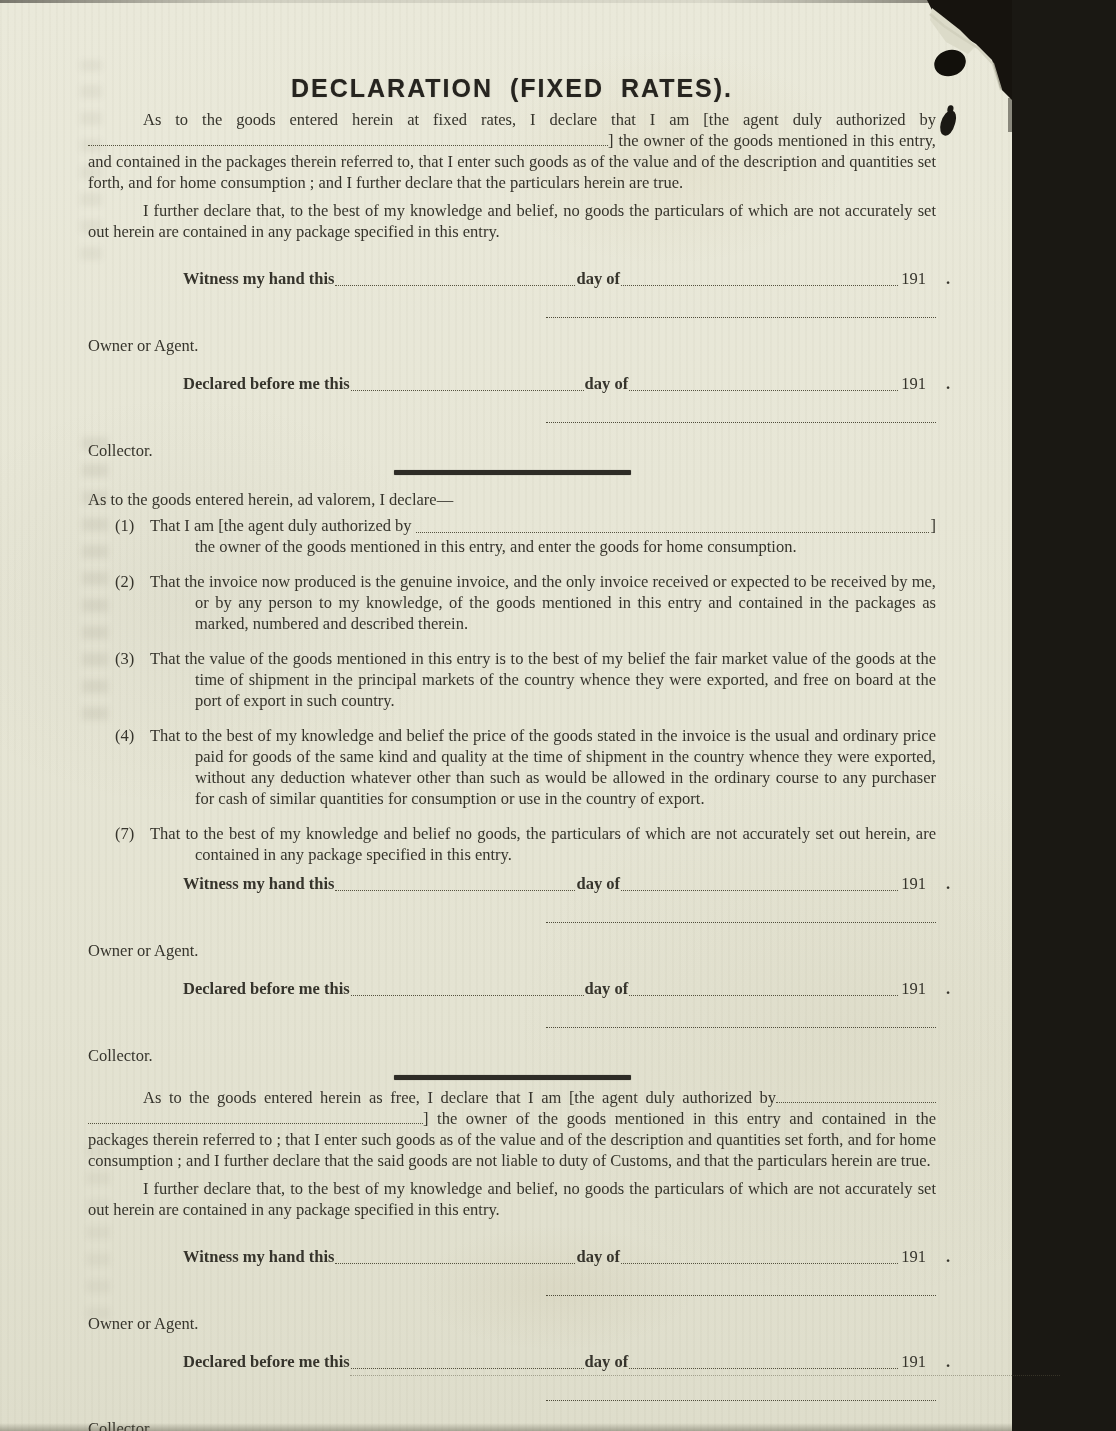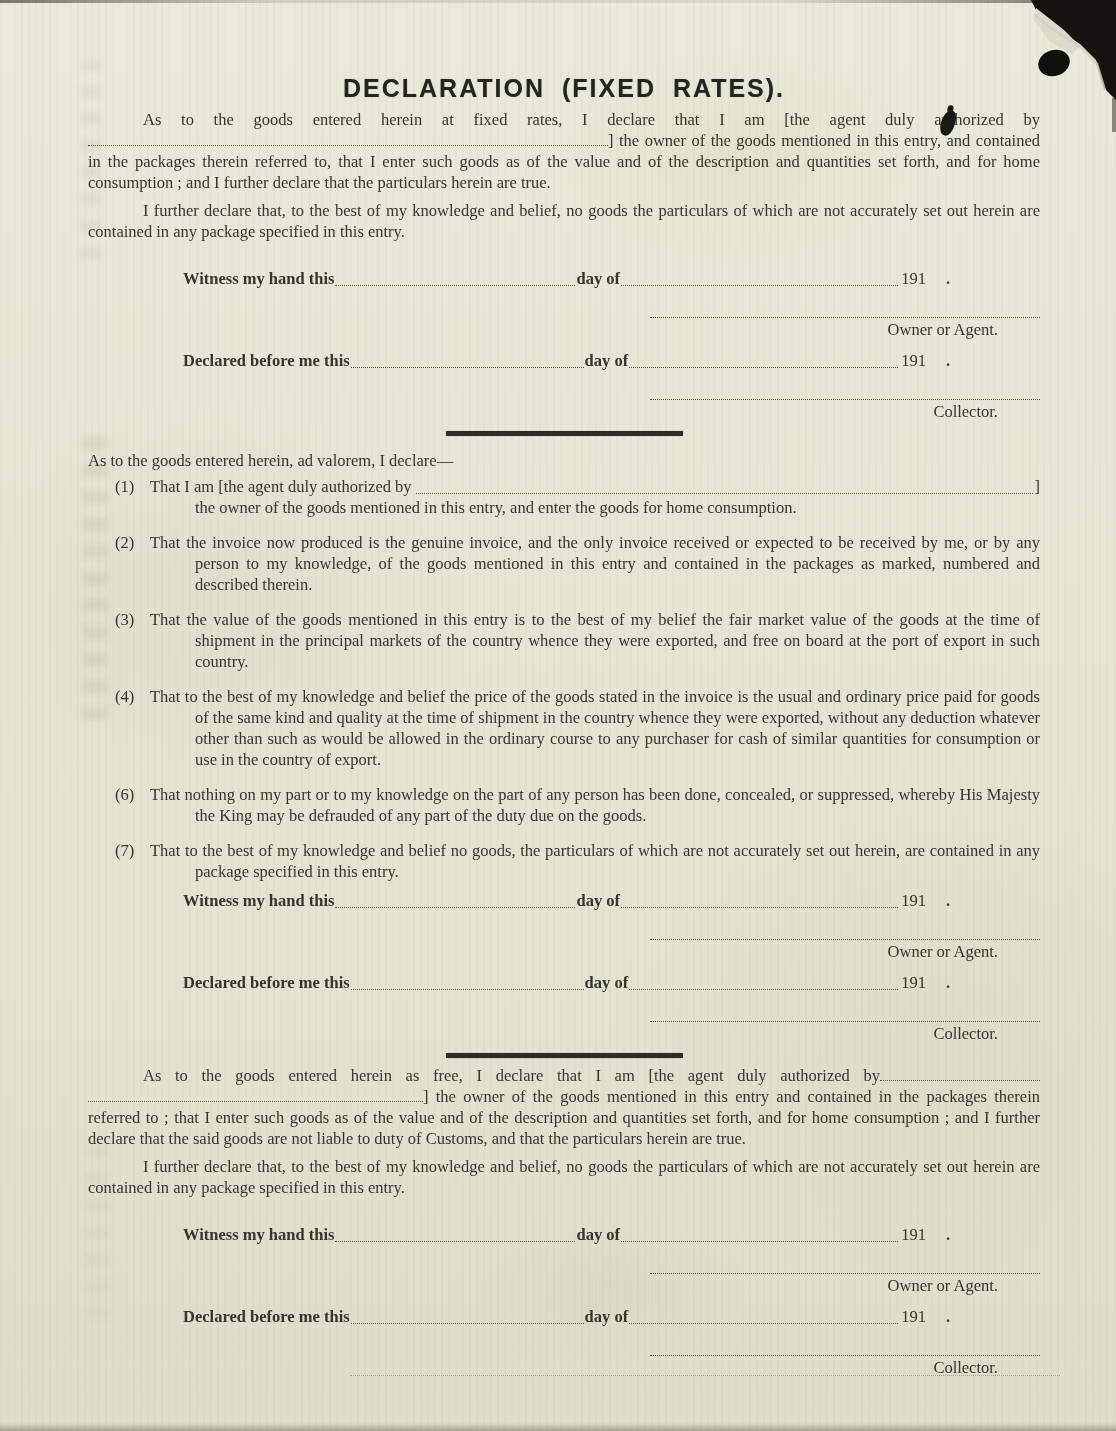--- a/index.html
+++ b/index.html
@@ -1,18 +1,18 @@
 <!DOCTYPE html>
 <html><head>
 <meta charset="utf-8">
 <style>
   html,body{margin:0;padding:0;}
   body{width:1116px;height:1431px;overflow:hidden;background:#1a1813;}
   .page{
-    position:relative;width:1116px;height:1431px;box-sizing:border-box;
+    position:relative;width:1012px;height:1431px;box-sizing:border-box;
     padding:74px 76px 0 88px;
     color:#36342c;
     font-family:"Liberation Serif", serif;
     font-size:16.5px;line-height:21px;
     background-color:#e6e5d4;
     background-image:
       radial-gradient(ellipse 300px 180px at 66% 11%, rgba(186,164,104,.10), transparent 60%),
       radial-gradient(ellipse 420px 320px at 18% 42%, rgba(120,118,96,.06), transparent 65%),
       radial-gradient(ellipse 520px 420px at 84% 72%, rgba(150,142,100,.07), transparent 65%),
       radial-gradient(ellipse 200px 90px at 55% 90%, rgba(160,140,90,.08), transparent 70%),
@@ -34,28 +34,28 @@
   .ldr{display:inline-block;border-bottom:1.3px dotted #55523f;height:13px;vertical-align:baseline;}
   .w520{width:520px;} .w160{width:160px;} .w335{width:335px;}
   .items{margin-top:4px;}
   .item{padding-left:107px;text-indent:-80px;text-align:justify;margin:14px 0 0 0;}
   .item .num{display:inline-block;width:35px;text-indent:0;}
   .item1-line{display:flex;align-items:flex-end;margin:5px 0 0 27px;}
   .item1-line .num{width:35px;flex:0 0 auto;}
   .item1-line .fillLdr{flex:1;border-bottom:1.3px dotted #55523f;margin:0 2px 3px 4px;}
   .item1-cont{padding-left:107px;}
   .wit-row{display:flex;align-items:flex-end;margin:26px 0 0 95px;width:767px;}
-  .wit-row.decl{margin-top:10px;}
+  .wit-row.decl{margin-top:17px;}
   .wit-row .lbl{flex:0 0 auto;white-space:nowrap;font-weight:bold;}
   .wit-row .fillA{flex:233 0 0;border-bottom:1.3px dotted #55523f;margin:0 1px 3px 1px;}
   .wit-row .fillB{flex:269 0 0;border-bottom:1.3px dotted #55523f;margin:0 1px 3px 1px;}
   .wit-row .yr{flex:0 0 auto;padding-left:2px;}
   .wit-row .dot{flex:0 0 auto;margin-left:20px;font-weight:700;}
   .sig-line{width:390px;margin:26px 0 0 auto;border-bottom:1.3px dotted #504d3b;height:2px;}
-  .sig-label{text-align:right;padding-right:42px;margin-top:1px;}
+  .sig-label{text-align:left;padding-right:42px;margin-top:17px;}
   .divider{width:237px;height:5px;background:#2e2c26;margin:9px auto 6px auto;border-radius:1px;
     box-shadow:0 0 1px rgba(30,28,22,.6);}
   .bottom-rule{position:absolute;left:350px;bottom:55px;width:710px;border-bottom:1px dotted rgba(90,86,66,.45);}
   
   .ink-blot{position:absolute;left:941px;top:110px;width:14px;height:26px;background:#1b1914;
     border-radius:60% 40% 55% 45%;transform:rotate(14deg);}
   .ink-blot::after{content:"";position:absolute;left:3px;top:-5px;width:6px;height:8px;background:#1b1914;border-radius:50%;}
   .smudge{position:absolute;filter:blur(3px);opacity:.5;
     background:repeating-linear-gradient(0deg, rgba(104,100,80,.20) 0 13px, transparent 13px 27px);}
   .smudge.s1{left:82px;top:430px;width:26px;height:290px;}
@@ -105,21 +105,20 @@
         <span class="num">(1)</span>
         <span>That I am [the agent duly authorized by</span>
         <span class="fillLdr"></span>
         <span>]</span>
       </div>
       <div class="item1-cont">the owner of the goods mentioned in this entry, and enter the goods for home consumption.</div>
     </div>
     <div class="item"><span class="num">(2)</span><span>That the invoice now produced is the genuine invoice, and the only invoice received or expected to be received by me, or by any person to my knowledge, of the goods mentioned in this entry and contained in the packages as marked, numbered and described therein.</span></div>
     <div class="item"><span class="num">(3)</span><span>That the value of the goods mentioned in this entry is to the best of my belief the fair market value of the goods at the time of shipment in the principal markets of the country whence they were exported, and free on board at the port of export in such country.</span></div>
     <div class="item"><span class="num">(4)</span><span>That to the best of my knowledge and belief the price of the goods stated in the invoice is the usual and ordinary price paid for goods of the same kind and quality at the time of shipment in the country whence they were exported, without any deduction whatever other than such as would be allowed in the ordinary course to any purchaser for cash of similar quantities for consumption or use in the country of export.</span></div>
-    <div class="item"><span class="num">(6)</span><span>That nothing on my part or to my knowledge on the part of any person has been done, concealed, or suppressed, whereby His Majesty the King may be defrauded of any part of the duty due on the goods.</span></div>
     <div class="item"><span class="num">(7)</span><span>That to the best of my knowledge and belief no goods, the particulars of which are not accurately set out herein, are contained in any package specified in this entry.</span></div>
   </div>
 
   <div>
     <div class="wit-row" style="margin-top:8px;">
       <span class="lbl">Witness my hand this</span>
       <span class="fillA"></span>
       <span class="lbl">day of</span>
       <span class="fillB"></span>
       <span class="yr">191</span>

